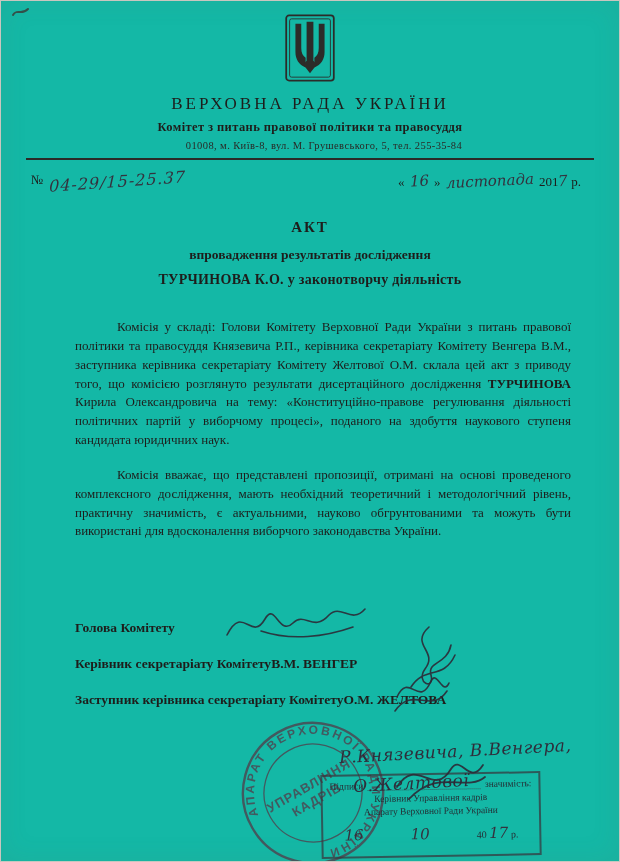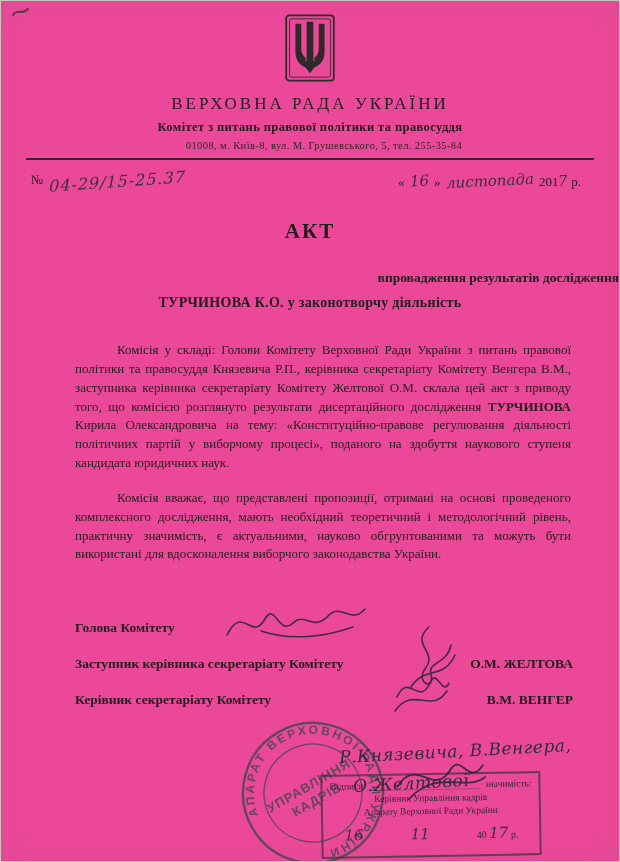--- a/index.html
+++ b/index.html
@@ -2,21 +2,21 @@
 <html lang="uk"><head>
 <meta charset="utf-8">
 <title>АКТ впровадження результатів дослідження</title>
 <style>
   * { margin:0; padding:0; box-sizing:border-box; }
   html,body { background:#e9e7e2; }
   body { font-family:"Liberation Serif", serif; }
 
   .page {
     position:relative; width:620px; height:862px; margin:0 auto;
-    background:#ec4899; color:#1e1d1b; overflow:hidden;
+    background:#14b8a6; color:#1e1d1b; overflow:hidden;
     border:1px solid #c9c6bf;
     box-shadow: inset 0 0 28px rgba(110,100,80,0.10);
   }
 
   
   .doc-header { text-align:center; padding-top:13px; }
   .emblem { display:inline-block; width:52px; height:68px; }
   .org {
     margin-top:8px; font-size:17px; font-weight:normal;
     letter-spacing:3px; font-family:"Liberation Serif", serif;
@@ -35,36 +35,36 @@
   .hand {
     font-family:"DejaVu Serif", serif; font-style:italic;
     color:#34323e; display:inline-block;
   }
   .ref-hand { font-size:16px; letter-spacing:1px; transform:rotate(-4deg) skewX(-6deg); }
   .date-hand { font-size:15px; transform:rotate(-3deg); margin:0 2px; }
   .year-hand { font-size:15px; transform:rotate(-3deg); }
 
   
   .title-block { text-align:center; margin-top:28px; }
-  .title-1 { font-size:21px; font-weight:bold; letter-spacing:2px; }
-  .title-2 { font-size:13.5px; font-weight:bold; margin-top:26px;text-align:right; }
+  .title-1 { font-size:15px; font-weight:bold; letter-spacing:2px; }
+  .title-2 { font-size:13.5px; font-weight:bold; margin-top:11px; }
   .title-3 { font-size:14px; font-weight:bold; margin-top:9px; letter-spacing:0.3px; }
 
   
   .body-text { padding:14px 48px 0 74px; }
   .body-text p {
     font-size:13px; line-height:1.45; text-align:justify;
     text-indent:42px; margin-top:16px;
   }
   .p-bold { font-weight:bold; }
 
   
   .signatures { position:absolute; left:0; top:616px; width:620px; padding:0 48px 0 74px; }
   .sig-row {
-    display:flex; justify-content:space-between; align-items:baseline;
+    display:flex; align-items:baseline;
     font-size:13.5px; font-weight:bold; margin-bottom:15px; line-height:21px;
   }
   .sig-svg { position:absolute; pointer-events:none; }
   .sig-svg path { fill:none; stroke:#2c2a36; stroke-width:1.6; stroke-linecap:round; opacity:0.9; }
   .sig-1 { left:220px; top:-20px; }
   .sig-2 { left:390px; top:4px; }
   .sig-3 { left:386px; top:46px; }
 
   
   .stamp-zone { position:absolute; left:0; top:700px; width:620px; height:162px; }
@@ -147,26 +147,26 @@
   <div class="body-text">
     <p><span>Комісія у складі: Голови Комітету Верховної Ради України з питань правової політики та правосуддя Князевича Р.П., керівника секретаріату Комітету Венгера В.М., заступника керівника секретаріату Комітету Желтової О.М. склала цей акт з приводу того, що комісією розглянуто результати дисертаційного дослідження </span><span class="p-bold">ТУРЧИНОВА</span><span> Кирила Олександровича на тему: «Конституційно-правове регулювання діяльності політичних партій у виборчому процесі», поданого на здобуття наукового ступеня кандидата юридичних наук.</span></p>
     <p>Комісія вважає, що представлені пропозиції, отримані на основі проведеного комплексного дослідження, мають необхідний теоретичний і методологічний рівень, практичну значимість, є актуальними, науково обгрунтованими та можуть бути використані для вдосконалення виборчого законодавства України.</p>
   </div>
 
   <div class="signatures">
     <div class="sig-row">
       <span>Голова Комітету</span>
     </div>
     <div class="sig-row">
+      <span>Керівник секретаріату Комітету</span>
+      <span>В.М. ВЕНГЕР</span>
+    </div>
+    <div class="sig-row">
       <span>Заступник керівника секретаріату Комітету</span>
       <span>О.М. ЖЕЛТОВА</span>
-    </div>
-    <div class="sig-row">
-      <span>Керівник секретаріату Комітету</span>
-      <span>В.М. ВЕНГЕР</span>
     </div>
 
     <svg class="sig-svg sig-1" width="150" height="50" viewBox="0 0 150 50">
       <path d="M6,38 C22,6 30,46 44,22 C54,4 58,40 72,26 C84,14 92,36 108,18 C120,6 130,28 144,12 M40,34 C70,44 104,40 132,30"></path>
     </svg>
     <svg class="sig-svg sig-2" width="75" height="78" viewBox="0 0 75 78">
       <path d="M38,6 C18,24 48,30 34,48 C24,62 44,70 40,54 C36,40 56,44 60,24 M20,66 C34,44 52,60 64,34"></path>
     </svg>
     <svg class="sig-svg sig-3" width="65" height="62" viewBox="0 0 65 62">
       <path d="M10,34 C22,8 32,46 44,18 C50,6 56,34 62,20 M8,48 C26,22 44,52 60,28"></path>
@@ -194,21 +194,21 @@
     <div class="confirm-box">
       <div class="cb-row1">
         <span>Підписи</span>
         <span class="cb-dots"></span>
         <span>значимість:</span>
       </div>
       <div class="cb-center">Керівник Управління кадрів</div>
       <div class="cb-center">Апарату Верховної Ради України</div>
       <div class="cb-date">
         <span class="hand">16</span>
-        <span class="hand">11</span>
+        <span class="hand">10</span>
         <span class="cb-printed">
           <span>40</span>
           <span class="hand">17</span>
           <span>р.</span>
         </span>
       </div>
     </div>
 
     <svg class="sig-confirm" width="100" height="65" viewBox="0 0 100 65">
       <path d="M8,40 C28,8 44,52 62,22 C72,6 80,40 94,18 M20,52 C50,20 76,46 96,30"></path>

